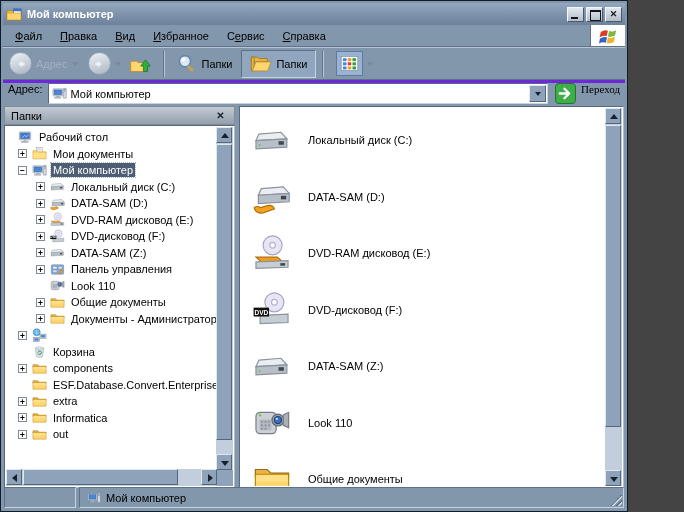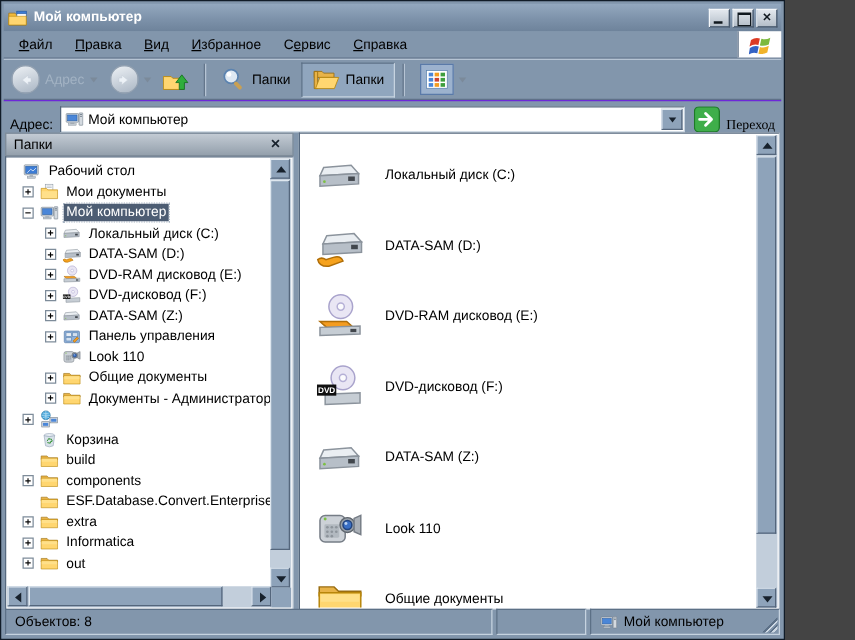--- a/index.html
+++ b/index.html
@@ -49,22 +49,22 @@
     margin:0 6px; flex:none; }
   .toolbtn { display:flex; align-items:center; padding:2px 5px; flex:none; }
   .toolbtn svg { width:22px; height:22px; flex:none; }
   .toolbtn .tlbl { margin-left:4px; }
   .folders-btn { background:#90a6be; border:1px solid; margin-left:4px;
     border-color:#5c7086 #c6d3e0 #c6d3e0 #5c7086; padding:2px 8px; }
   .views-btn { background:#9cb2ce; border:1px solid #5a7aa8; margin-left:6px; padding:2px 3px; }
   .views-btn svg { width:19px; height:19px; }
   
   .addressbar { position:absolute; left:2px; top:79px; right:2px; height:26px;
-    background:#8296ac; border-top:1px solid #6d28d9;
-    display:flex; align-items:flex-end; padding:0 5px; }
+    background:#8296ac; border-top:3px solid #6d28d9;
+    display:flex; align-items:flex-start; padding:0 5px; }
   .addr-label { margin-right:5px; white-space:nowrap; }
   .addr-combo { flex:1; height:21px; background:#fff; position:relative;
     border:1px solid; border-color:#55687e #c6d3e0 #c6d3e0 #55687e;
     display:flex; align-items:center; padding-left:3px; }
   .addr-combo svg { width:15px; height:15px; flex:none; margin-right:4px; }
   .combo-drop { position:absolute; right:1px; top:1px; bottom:1px; width:17px;
     background:#8ea3ba; border:1px solid; border-color:#dfe7ef #54667c #54667c #dfe7ef;
     display:flex; align-items:center; justify-content:center; }
   .combo-drop::after { content:""; border:3.5px solid transparent; border-top:4px solid #17212c; margin-top:4px; }
   .go-btn { width:21px; height:21px; margin:0 5px 0 7px; flex:none; }
@@ -455,27 +455,20 @@
             </svg>
           </div>
           <div class="trow" style="padding-left: 12px; align-items: center;">
             <span class="tbox" style="visibility: hidden;"></span>
             <svg class="ti">
               <use href="#i-recycle" xlink:href="#i-recycle"></use>
             </svg>
             <span class="tlabel">Корзина</span>
           </div>
           <div class="trow" style="padding-left: 12px;">
-            <span class="tbox" style="visibility: hidden;"></span>
-            <svg class="ti">
-              <use href="#i-folder" xlink:href="#i-folder"></use>
-            </svg>
-            <span class="tlabel">build</span>
-          </div>
-          <div class="trow" style="padding-left: 12px;">
             <span class="tbox">+</span>
             <svg class="ti">
               <use href="#i-folder" xlink:href="#i-folder"></use>
             </svg>
             <span class="tlabel">components</span>
           </div>
           <div class="trow" style="padding-left: 12px;">
             <span class="tbox" style="visibility: hidden;"></span>
             <svg class="ti">
               <use href="#i-folder" xlink:href="#i-folder"></use>
@@ -566,23 +559,20 @@
         </div>
       </div>
     <div class="sb-v pane-sb-v">
       <div class="sb-btn sb-up" style="top:0;left:0"></div>
       <div class="sb-thumb" style="top:17px;left:0;width:16px;height:302px"></div>
       <div class="sb-btn sb-down" style="bottom:0;left:0"></div>
     </div>
   </div>
 
   <div class="status">
-    <div class="status-cell st-1">
-      <span>Объектов: 8</span>
-    </div>
     <div class="status-cell st-2"></div>
     <div class="status-cell st-3">
       <svg>
           <use href="#i-computer"></use>
         </svg>
       <span>Мой компьютер</span>
       <div class="grip"></div>
     </div>
   </div>
 

